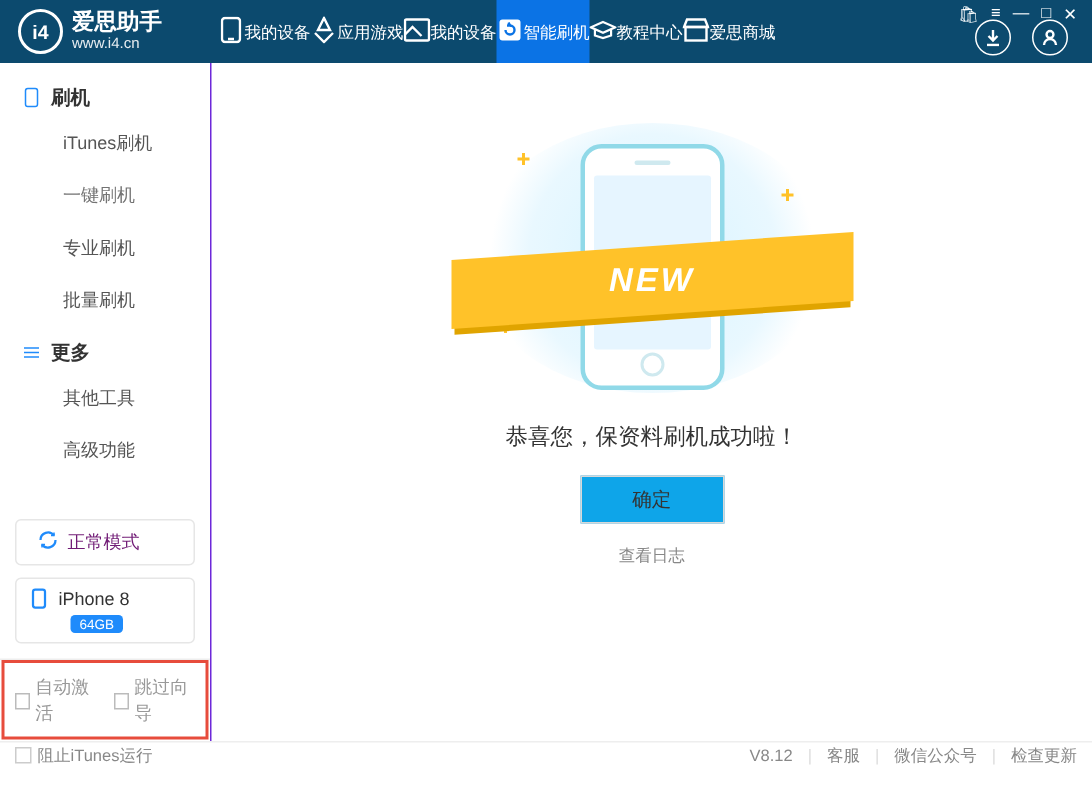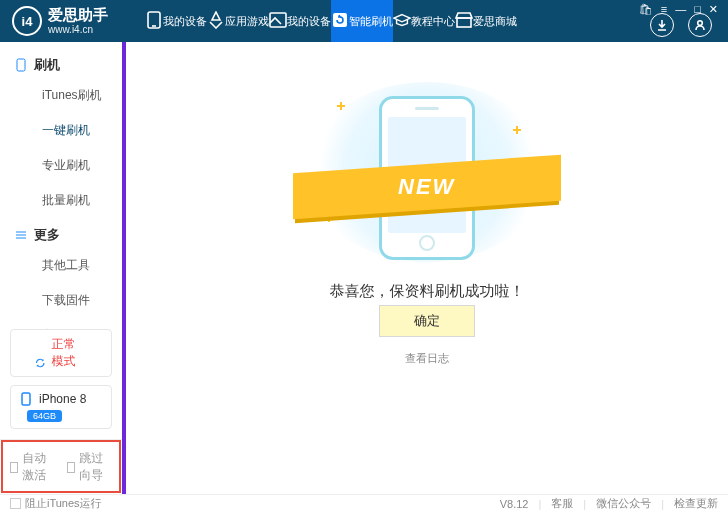--- a/index.html
+++ b/index.html
@@ -21,53 +21,53 @@
 
 .titlebar { position:absolute; top:0; right:0; height:18px; display:flex; gap:8px; padding:2px 10px; color:#fff; font-size:11px; align-items:center; }
 .titlebar span { cursor:pointer; }
 
 .right-icons { display:flex; gap:14px; padding-right:16px; margin-top:8px;}
 .circ-btn { width:24px; height:24px; border:1.5px solid #fff; border-radius:50%; display:flex; align-items:center; justify-content:center; cursor:pointer; }
 .circ-btn svg { stroke:#fff; fill:none; stroke-width:1.6; }
 
 
 .body { display:flex; height:452px; }
-.sidebar { width:126px; border-right:4px solid #6d28d9; display:flex; flex-direction:column; font-size:12px; }
+.sidebar { width:141px; border-right:1px solid #6d28d9; display:flex; flex-direction:column; font-size:12px; }
 .sb-scroll { flex:1; overflow:hidden; padding-top:6px;}
 .sb-group-head { display:flex; align-items:center; gap:6px; padding:8px 14px 4px; color:#333; font-weight:bold; font-size:13px;}
 .sb-group-head svg { stroke:#1f8bfb; fill:none; }
 .sb-item { padding:9px 0 9px 42px; color:#555; cursor:pointer; }
-.sb-item.active { color:#0c4a6e; }
-
-.sb-mode { margin:0 10px 8px; border:1px solid #e6e6e6; border-radius:4px; padding:6px 24px; display:flex; align-items:flex-end; gap:6px; color:#ef4444; font-size:12px; cursor:pointer;}
+.sb-item.active { color:#737373; }
+
+.sb-mode { margin:0 10px 8px; border:1px solid #e6e6e6; border-radius:4px; padding:6px 14px; display:flex; align-items:flex-start; gap:6px; color:#701a75; font-size:12px; cursor:pointer;}
 .sb-mode svg{width:14px;height:14px;}
 .sb-device { margin:0 10px 10px; border:1px solid #e6e6e6; border-radius:4px; padding:6px 8px; font-size:12px; cursor:pointer;}
 .sb-device-row{display:flex;align-items:center;gap:6px;color:#333;}
-.badge{ display:inline-block; background:#1f8bfb; color:#fff; font-size:9px; padding:1px 6px; border-radius:3px; margin-top:4px; margin-left:8px;}
+.badge{ display:inline-block; background:#1f8bfb; color:#fff; font-size:9px; padding:1px 6px; border-radius:3px; margin-top:4px; margin-left:28px;}
 .sb-checks { border-top:1px solid #eee; padding:10px; display:flex; gap:12px; color:#999; font-size:12px;}
 .sb-checks.red { outline:2px solid #e74c3c; outline-offset:-3px;}
 .ck { display:flex; align-items:center; gap:4px; cursor:pointer;}
 .ck-box{width:11px;height:11px;border:1px solid #bbb;}
 
 .main { flex:1; display:flex; flex-direction:column; align-items:center; padding-top:40px; position:relative; }
 .illus { width:240px; height:180px; position:relative; }
 .glow { position:absolute; inset:0; border-radius:50%; background:radial-gradient(circle,#d6f3ff 0%,#e9f8ff 55%,#fff 72%); }
 .phone { position:absolute; left:50%; transform:translateX(-50%); top:14px; width:96px; height:164px; background:#fff; border:3px solid #90d9e8; border-radius:14px;}
 .phone:before{content:""; position:absolute; top:8px; left:50%; transform:translateX(-50%); width:24px; height:3px; background:#cfe9ef; border-radius:2px;}
 .phone:after{content:""; position:absolute; bottom:6px; left:50%; transform:translateX(-50%); width:12px; height:12px; border:2px solid #cfe9ef; border-radius:50%;}
 .screen{position:absolute; top:18px; left:6px; right:6px; bottom:24px; background:#e6f5ff; border-radius:2px;}
 .ribbon{position:absolute; top:82px; left:-14px; right:-14px; height:46px; background:#ffc229; transform:skewY(-4deg); display:flex; align-items:center; justify-content:center; box-shadow:0 6px 0 -2px #e0a400;}
 .ribbon span{transform:skewY(4deg); color:#fff; font-weight:800; font-size:22px; letter-spacing:2px; font-style:italic;}
 .spark{position:absolute;width:8px;height:8px;}
 .spark:before,.spark:after{content:"";position:absolute;background:#ffc229;}
 .spark:before{left:3px;top:0;width:2px;height:8px;}
 .spark:after{top:3px;left:0;width:8px;height:2px;}
 
 .success-text{ font-size:15px; color:#333; margin-top:20px;}
-.ok-btn{ margin-top:4px; border:1px solid #d8d8d8; background:#fef9c3; padding:6px 34px; font-size:13px; color:#333; cursor:pointer;}
+.ok-btn{ margin-top:16px; border:1px solid #d8d8d8; background:#0ea5e9; padding:6px 34px; font-size:13px; color:#333; cursor:pointer;}
 .log-link{ margin-top:14px; font-size:11px; color:#888; cursor:pointer;}
 
 
 .footer{ height:18px; border-top:1px solid #eee; display:flex; align-items:center; font-size:11px; color:#888; padding:0 10px; justify-content:space-between;}
 .footer .ck-box{border-color:#ccc;}
 .f-right{display:flex; gap:10px; align-items:center;}
 .sep{color:#ddd;}
 </style>
 </head>
 <body>
@@ -178,21 +178,20 @@
 
       <div class="sb-group-head">
         <svg width="14" height="14" viewBox="0 0 14 14" stroke="#888">
             <line x1="2" y1="4" x2="12" y2="4"></line>
             <line x1="2" y1="7" x2="12" y2="7"></line>
             <line x1="2" y1="10" x2="12" y2="10"></line>
           </svg>
         <span>更多</span>
       </div>
       <div class="sb-item">其他工具</div>
-      <div class="sb-item">下载固件</div>
       <div class="sb-item">高级功能</div>
     </div>
 
     <div class="sb-mode">
       <svg viewBox="0 0 14 14">
           <path d="M2 7a5 5 0 0 1 9-3M12 7a5 5 0 0 1-9 3" stroke="#1f8bfb" fill="none" stroke-width="1.5"></path>
           <polyline points="11,2 11,4 9,4" stroke="#1f8bfb" fill="none"></polyline>
           <polyline points="3,12 3,10 5,10" stroke="#1f8bfb" fill="none"></polyline>
         </svg>
       <span>正常模式</span>

